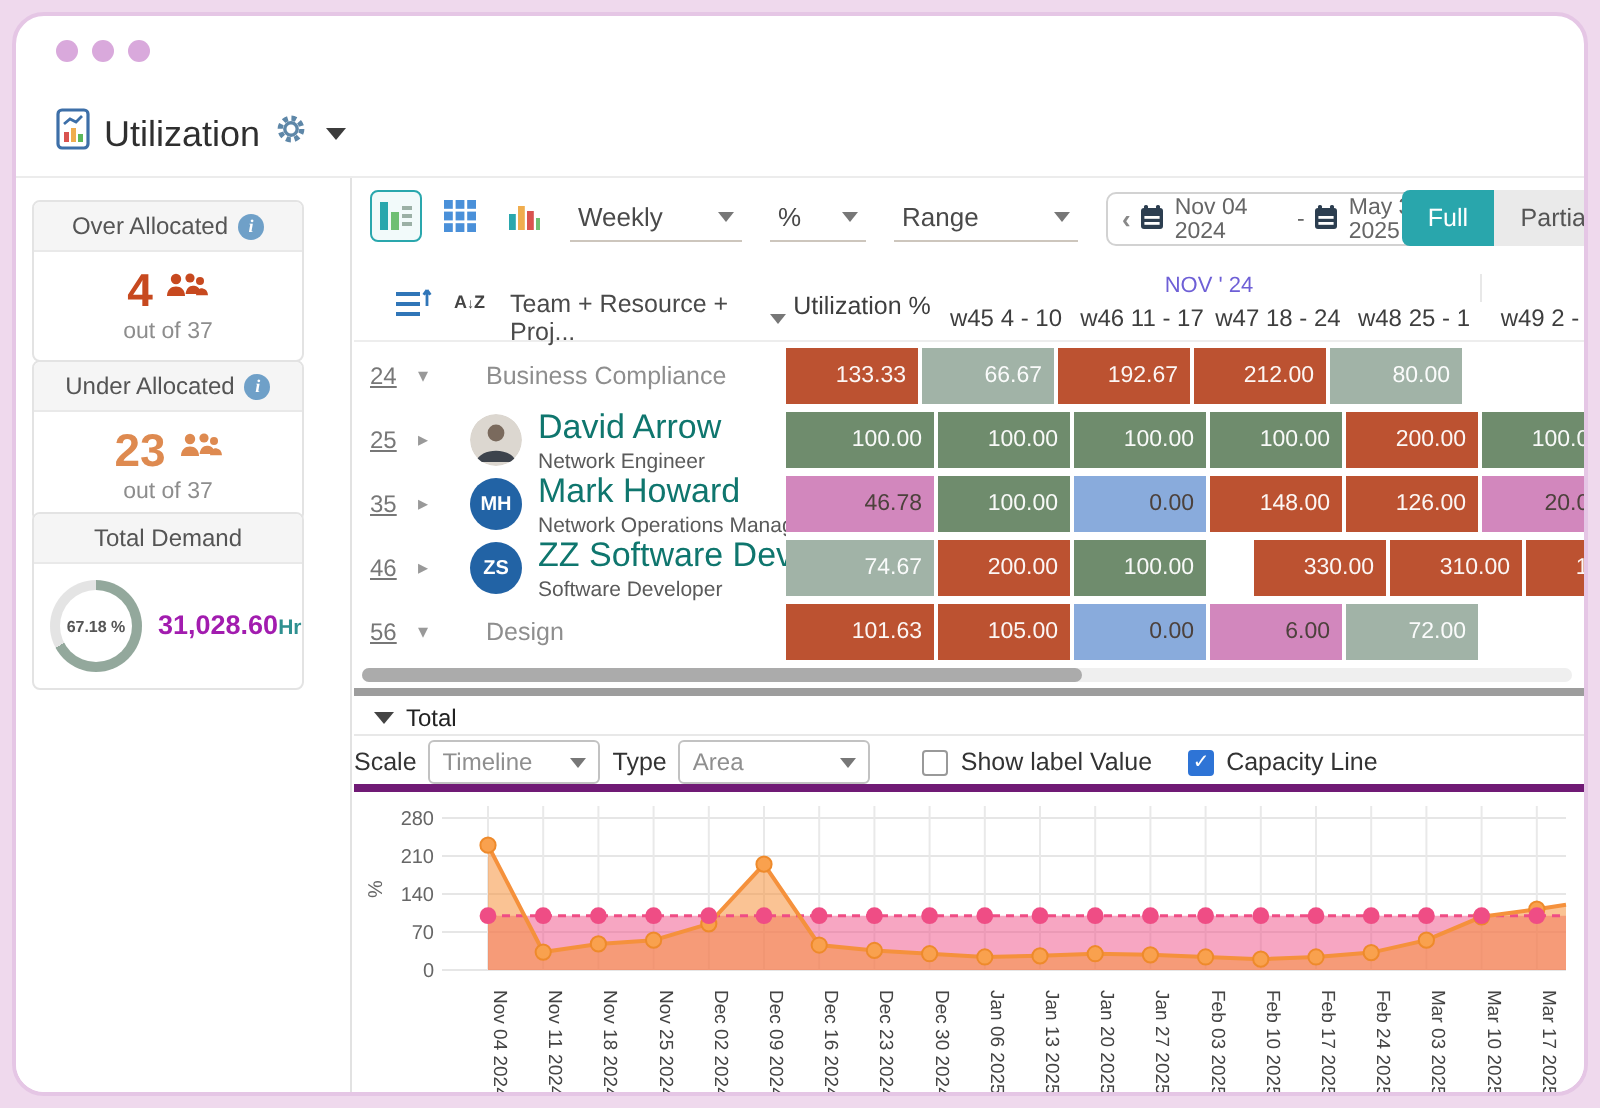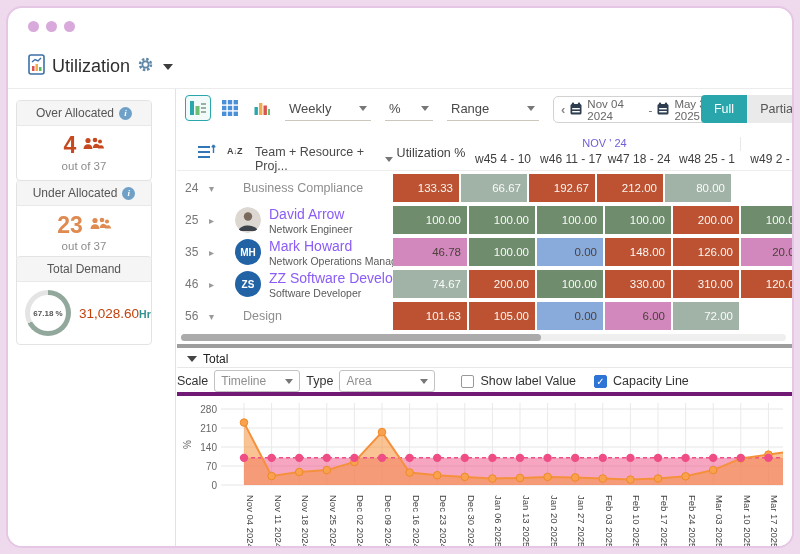--- a/index.html
+++ b/index.html
@@ -24,21 +24,21 @@
   .card-b { padding:6px 4px 8px; text-align:center; }
   .bigrow { display:flex; align-items:center; justify-content:center; gap:6px; }
   .bignum { font-size:23px; font-weight:bold; }
   .caption { font-size:11.5px; color:#8d8d8d; margin-top:1px; }
   .demand-b { display:flex; align-items:center; gap:8px; padding:8px; text-align:left; }
   .donut { position:relative; width:46px; height:46px; border-radius:50%; flex:none;
            background:conic-gradient(#93A89C 0 241.8deg, #E4E4E4 0); }
   .donut::after { content:""; position:absolute; inset:5px; background:#fff; border-radius:50%; }
   .donut-label { position:absolute; inset:0; display:flex; align-items:center; justify-content:center;
                  font-size:8px; color:#555; z-index:1; font-weight:bold; }
-  .hrs { color:#c2410c; font-weight:normal; font-size:13.5px; }
+  .hrs { color:#a21caf; font-weight:bold; font-size:13.5px; }
   .hrs-unit { color:#2E9090; font-size:10.5px; font-weight:bold; margin-left:0; }
   
   .main { position:absolute; left:169px; top:81px; right:0; bottom:0; overflow:hidden; background:#fff; }
   .viewbtn { position:absolute; top:6px; width:26px; height:26px; border-radius:4px; display:flex; align-items:center; justify-content:center; }
   #vb1 { left:8px; border:1.5px solid #2AA7AD; background:#F2FAFA; }
   #vb2 { left:40px; } #vb3 { left:72px; }
   .dd { position:absolute; top:8px; height:24px; border-bottom:1px solid #CDC6BD; font-size:13px; color:#4a4a4a;
         display:flex; align-items:center; justify-content:space-between; padding:0 4px; }
   #dd-period { left:108px; width:86px; } #dd-unit { left:208px; width:48px; } #dd-range { left:270px; width:92px; }
   .chev { width:0; height:0; border-left:4px solid transparent; border-right:4px solid transparent; border-top:5px solid #777; }
@@ -56,27 +56,27 @@
   .sortdd { position:absolute; left:78px; top:10px; width:138px; display:flex; justify-content:space-between; align-items:center;
             font-size:12.5px; color:#4a4a4a; }
   .uhead { position:absolute; left:216px; width:76px; top:11px; text-align:center; font-size:12.5px; color:#3e3e3e; }
   .month { position:absolute; left:292px; width:272px; top:2px; height:14px; text-align:center; font-size:11px;
            color:#6E5FD6; border-right:1px solid #E8E8E8; }
   #week-headers { position:absolute; left:292px; top:17px; right:0; display:flex; }
   .wh { width:68px; flex:none; text-align:center; font-size:12px; color:#3e3e3e; }
   
   #rows { position:absolute; top:83px; left:0; right:0; }
   .trow { display:flex; height:32px; align-items:center; padding-left:8px; }
-  .rnum { width:24px; font-size:12px; color:#777; flex:none; }
+  .rnum { width:24px; font-size:12px; color:#777; flex:none;text-decoration:underline; }
   .rarrow { width:26px; font-size:10px; color:#999; flex:none; }
   .nzone { width:158px; flex:none; display:flex; align-items:center; gap:8px; overflow:hidden; }
   .gname { font-size:12.5px; color:#8e8e8e; margin-left:8px; white-space:nowrap; }
   .avatar { width:26px; height:26px; border-radius:50%; flex:none; overflow:hidden; }
   .av-init { background:#2263A5; color:#fff; font-size:10px; font-weight:bold; display:flex; align-items:center; justify-content:center; }
-  .pname { font-size:14px; color:#8b5cf6; text-decoration:none; white-space:nowrap; display:block; }
+  .pname { font-size:17px; color:#0f766e; text-decoration:none; white-space:nowrap; display:block; }
   .prole { font-size:10.5px; color:#5a5a5a; margin-top:1px; white-space:nowrap; }
   .cell { height:28px; line-height:28px; flex:none; text-align:right; padding-right:6px; font-size:11.5px; margin-right:2px; }
   .ucell { width:74px; } .wcell { width:66px; }
   .hscroll { position:absolute; top:245px; left:4px; right:6px; height:7px; background:#EFEFEF; border-radius:4px; }
   .hthumb { position:absolute; left:0; top:0; height:7px; width:360px; background:#ABABAB; border-radius:4px; }
   .panel-divider { position:absolute; top:255px; left:0; right:0; height:4px; background:#9D9D9D; }
   
   .tot-head { position:absolute; top:261px; left:0; right:0; height:18px; display:flex; align-items:center; gap:6px;
               padding-left:10px; border-bottom:1px solid #E8E8E8; }
   .tri-down { width:0; height:0; border-left:5px solid transparent; border-right:5px solid transparent; border-top:6px solid #444; }
@@ -332,21 +332,21 @@
             <div class="nzone">
               <div class="avatar av-init">ZS</div>
               <div>
                 <a class="pname">ZZ Software Developer</a>
                 <div class="prole">Software Developer</div>
               </div>
             </div>
             <div class="cell ucell" style="background: rgb(161, 179, 167); color: rgba(255, 255, 255, 0.95);">74.67</div>
             <div class="cell wcell" style="background: rgb(188, 82, 49); color: rgba(255, 255, 255, 0.95);">200.00</div>
             <div class="cell wcell" style="background: rgb(111, 140, 109); color: rgba(255, 255, 255, 0.95);">100.00</div>
-            <div class="cell wcell" style="background: rgb(188, 82, 49); color: rgba(255, 255, 255, 0.95);">330.00</div>
+            <div class="cell wcell" style="background: rgb(188, 82, 49); color: rgba(255, 255, 255, 0.95); margin-left: 22px;">330.00</div>
             <div class="cell wcell" style="background: rgb(188, 82, 49); color: rgba(255, 255, 255, 0.95);">310.00</div>
             <div class="cell wcell" style="background: rgb(188, 82, 49); color: rgba(255, 255, 255, 0.95);">120.00</div>
           </div>
           <div class="trow">
             <div class="rnum">56</div>
             <div class="rarrow">▾</div>
             <div class="nzone">
               <span class="gname">Design</span>
             </div>
             <div class="cell ucell" style="background: rgb(188, 82, 49); color: rgba(255, 255, 255, 0.95);">101.63</div>

